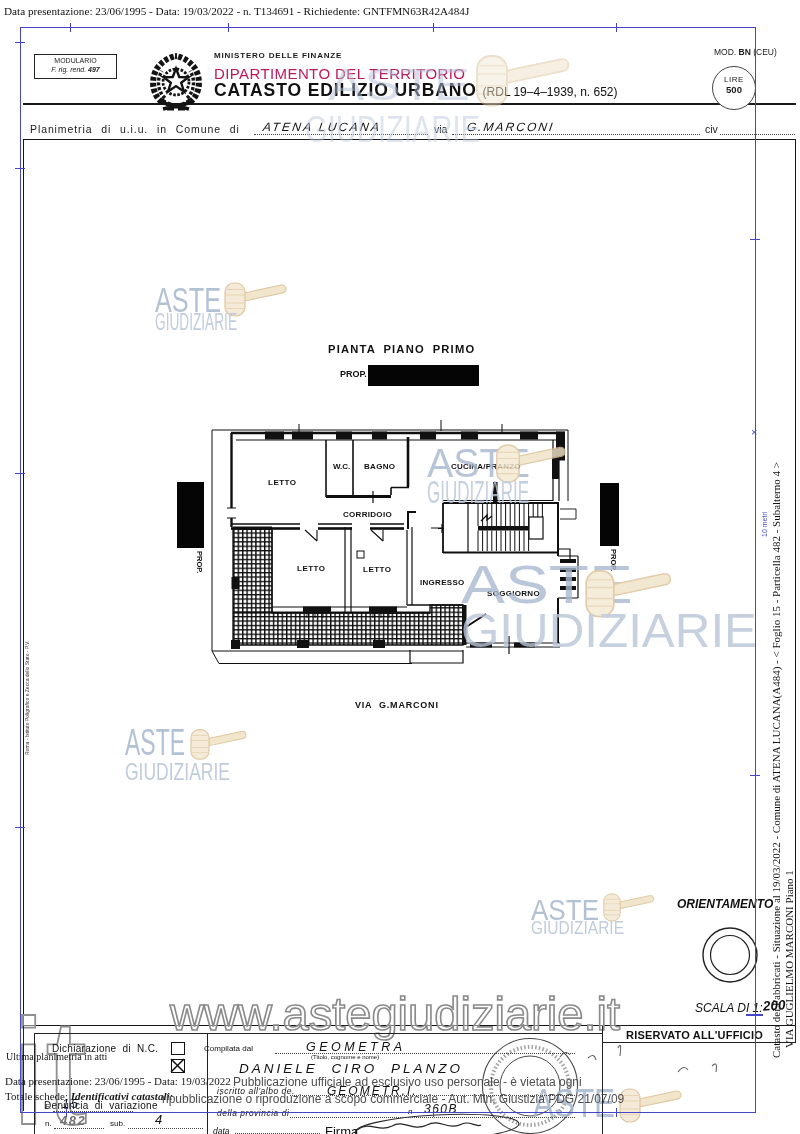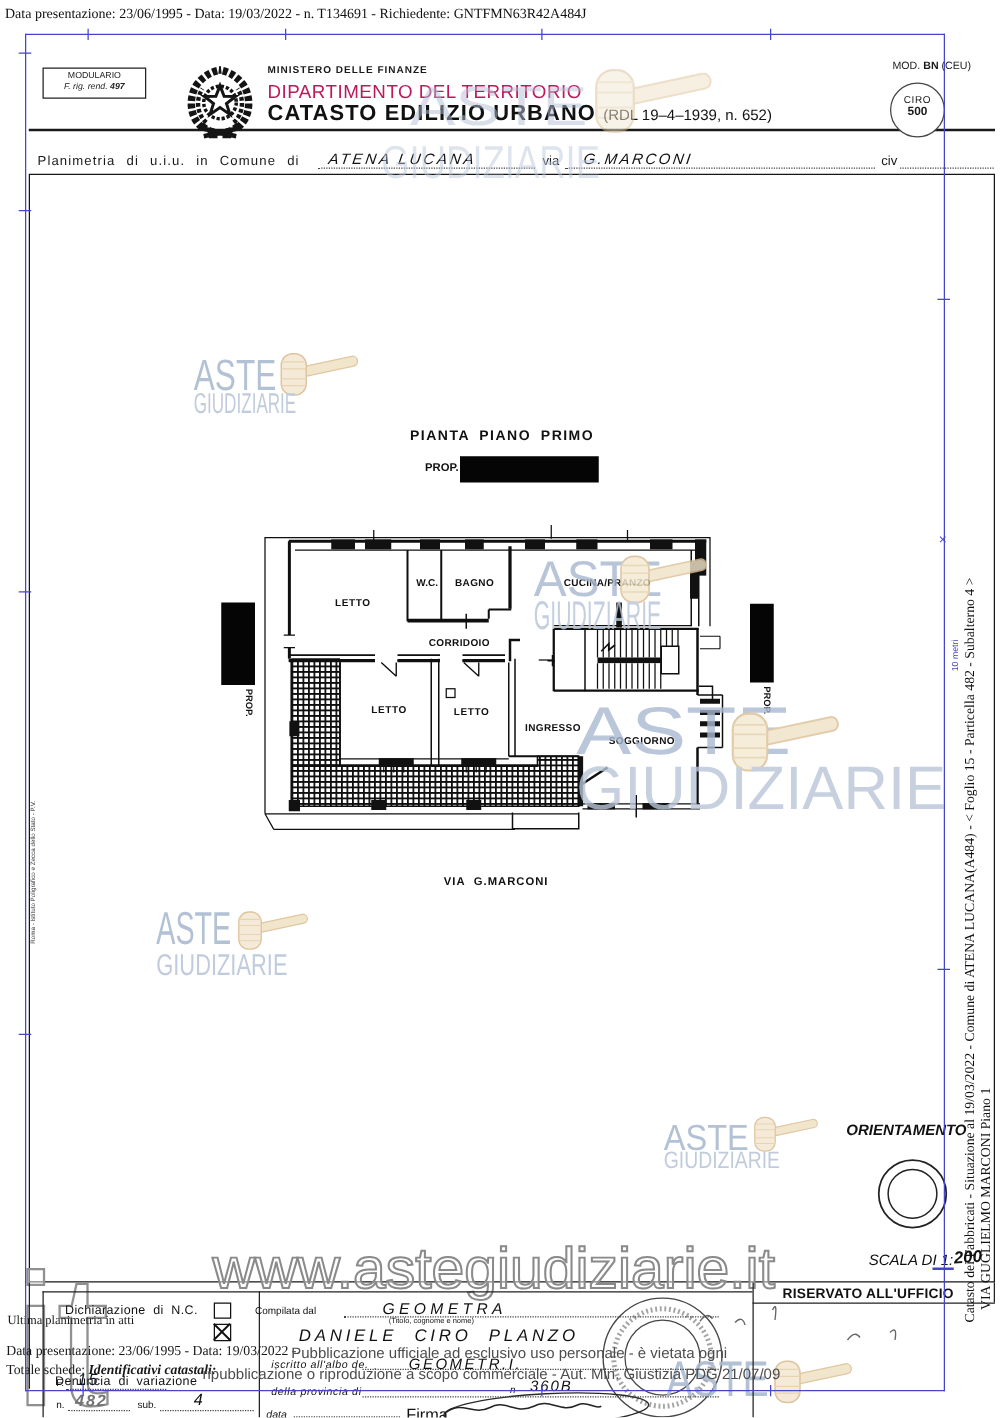--- a/index.html
+++ b/index.html
@@ -19,21 +19,21 @@
 
 <div class="abs" style="left:214px;top:51px;font-size:8px;font-weight:bold;letter-spacing:0.8px;color:#1a1a1a;">MINISTERO DELLE FINANZE</div>
 <div class="abs" style="left:214px;top:65px;font-size:15px;letter-spacing:0.4px;color:#be185d;">DIPARTIMENTO DEL TERRITORIO</div>
 <div class="abs" style="left:214px;top:80px;font-size:17.5px;font-weight:bold;letter-spacing:0.9px;color:#111;">CATASTO EDILIZIO URBANO <span style="font-weight:normal;font-size:12px;letter-spacing:0;">(RDL 19–4–1939, n. 652)</span></div>
 
 <div class="abs" style="left:714px;top:47px;font-size:8.5px;color:#1a1a1a;">MOD. <b>BN</b> (CEU)</div>
 
 <div class="abs" style="left:23px;top:103px;width:773px;height:1.5px;background:#1a1a1a;"></div>
 
 <div class="abs" style="left:712px;top:66px;width:42px;height:42px;border:1.1px solid #444;border-radius:50%;background:#fff;text-align:center;color:#1a1a1a;">
-  <div style="font-size:8px;margin-top:8px;letter-spacing:0.5px;">CIRO</div>
+  <div style="font-size:8px;margin-top:8px;letter-spacing:0.5px;">LIRE</div>
   <div style="font-size:9.5px;font-weight:bold;">500</div>
 </div>
 
 <div class="abs" style="left:30px;top:123px;font-size:10.5px;color:#1a1a1a;letter-spacing:0.9px;word-spacing:5px;">Planimetria di u.i.u. in Comune di</div>
 <div class="abs dots" style="left:254px;top:123px;width:174px;height:11px;"></div>
 <div class="abs hw" style="left:263px;top:120px;font-size:12px;color:#111;letter-spacing:2.3px;transform:skewX(-8deg);">ATENA LUCANA</div>
 <div class="abs" style="left:434px;top:123px;font-size:10.5px;color:#1a1a1a;">via</div>
 <div class="abs dots" style="left:452px;top:123px;width:248px;height:11px;"></div>
 <div class="abs hw" style="left:467px;top:120px;font-size:12px;color:#111;letter-spacing:2px;transform:skewX(-8deg);">G.MARCONI</div>
 <div class="abs" style="left:705px;top:123px;font-size:10.5px;color:#1a1a1a;">civ</div>

